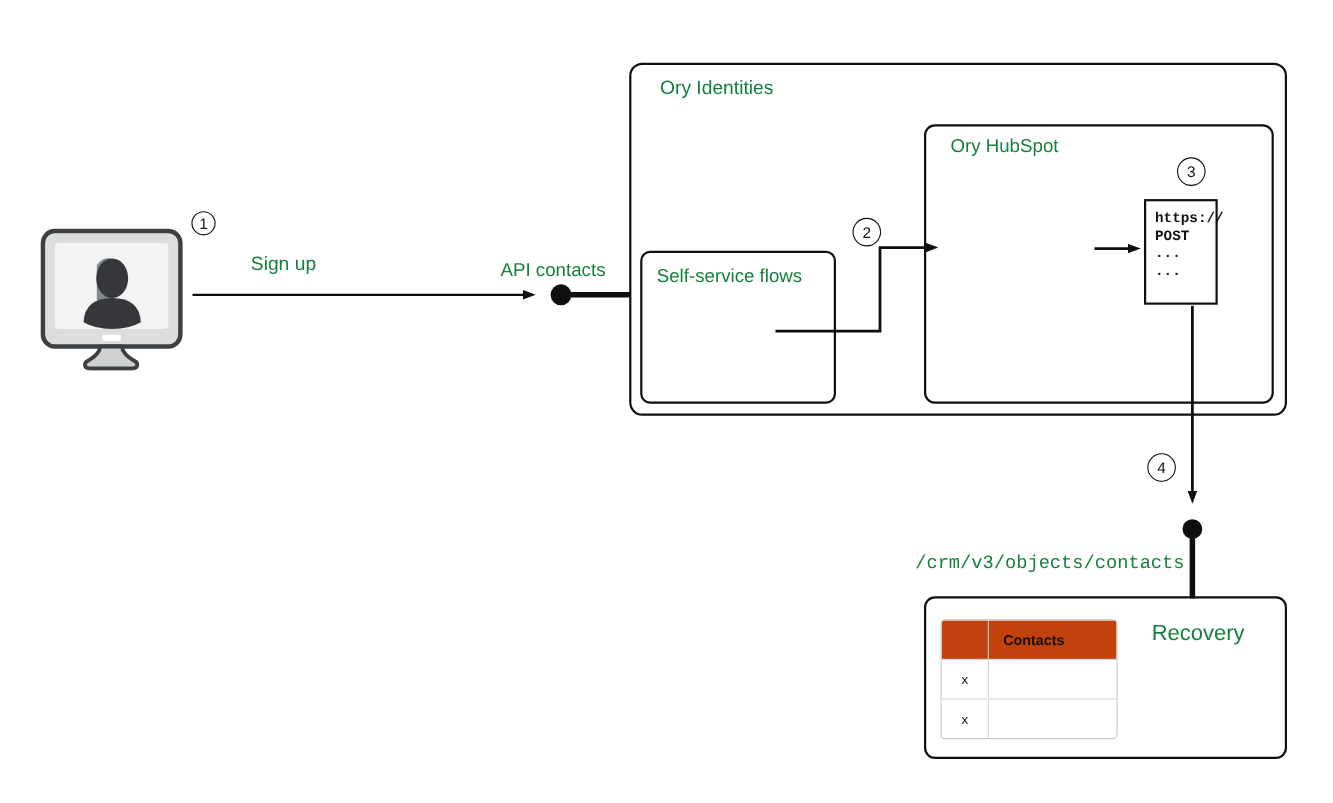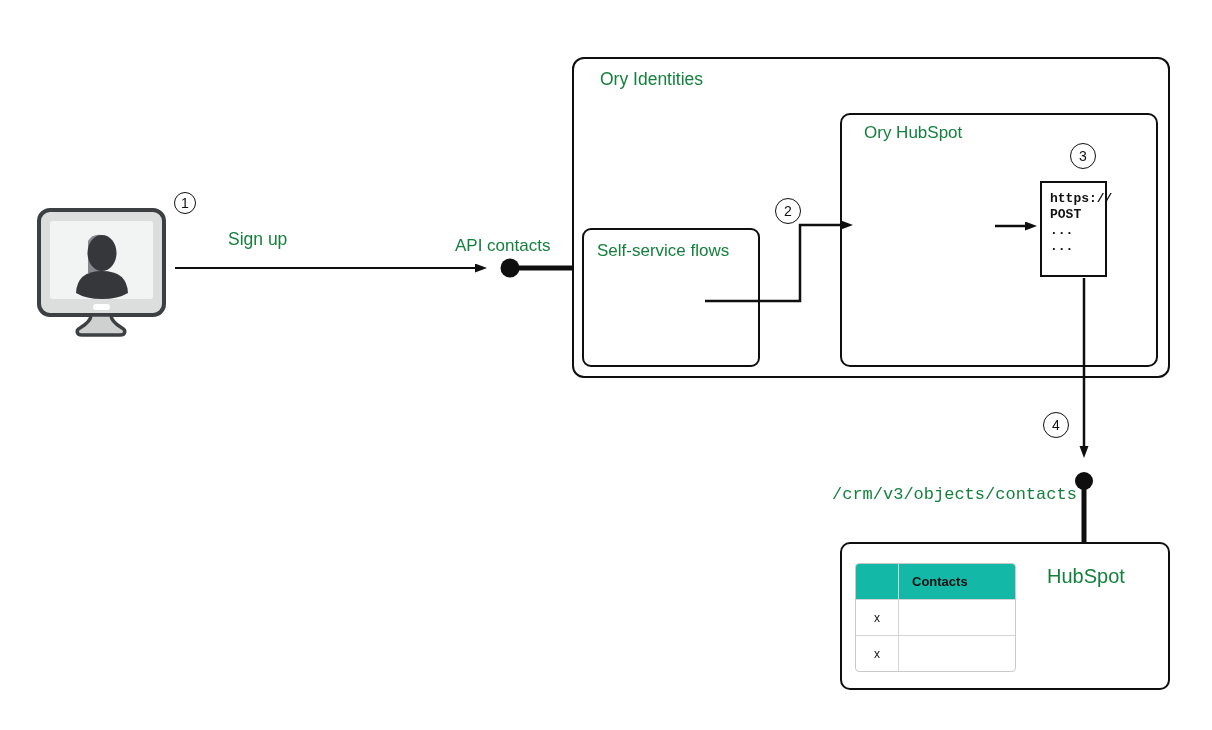--- a/index.html
+++ b/index.html
@@ -88,21 +88,21 @@
     width: 161px;
     z-index: 3;
     border: 1px solid #c9c9c9;
     border-radius: 4px;
     background: #fff;
     font-size: 13px;
     overflow: hidden;
   }
   .contacts-table .t-row { display: flex; border-top: 1px solid #d4d4d4; }
   .contacts-table .t-row:first-child { border-top: none; }
-  .contacts-table .t-head { background: #14b8a6; font-weight: 700; }
+  .contacts-table .t-head { background: #c2410c; font-weight: 700; }
   .contacts-table .c-action {
     width: 43px; min-height: 35px;
     display: flex; align-items: center; justify-content: center;
     border-right: 1px solid #d4d4d4;
     font-size: 12px;
   }
   .contacts-table .c-name {
     flex: 1; min-height: 35px;
     display: flex; align-items: center;
     padding-left: 13px;
@@ -171,24 +171,24 @@
   <div class="label" style="left:864px; top:123px; font-size:17px;">Ory HubSpot</div>
 
 
   <div class="code-box">
     <div>https://</div>
     <div>POST</div>
     <div>...</div>
     <div>...</div>
   </div>
 
-  <div class="label mono" style="left:832px; top:485px; font-size:17px;text-align:center;">/crm/v3/objects/contacts</div>
+  <div class="label mono" style="left:832px; top:503px; font-size:17px;text-align:center;">/crm/v3/objects/contacts</div>
 
   <div class="box" style="left:840px; top:542px; width:330px; height:148px; border-radius:10px;"></div>
-  <div class="label" style="left:1047px; top:565px; font-size:20px; font-weight:500;">HubSpot</div>
+  <div class="label" style="left:1047px; top:565px; font-size:20px; font-weight:500;">Recovery</div>
 
   <div class="contacts-table">
     <div class="t-row t-head">
       <div class="c-action"></div>
       <div class="c-name">Contacts</div>
     </div>
     <div class="t-row">
       <div class="c-action">x</div>
     </div>
     <div class="t-row">

